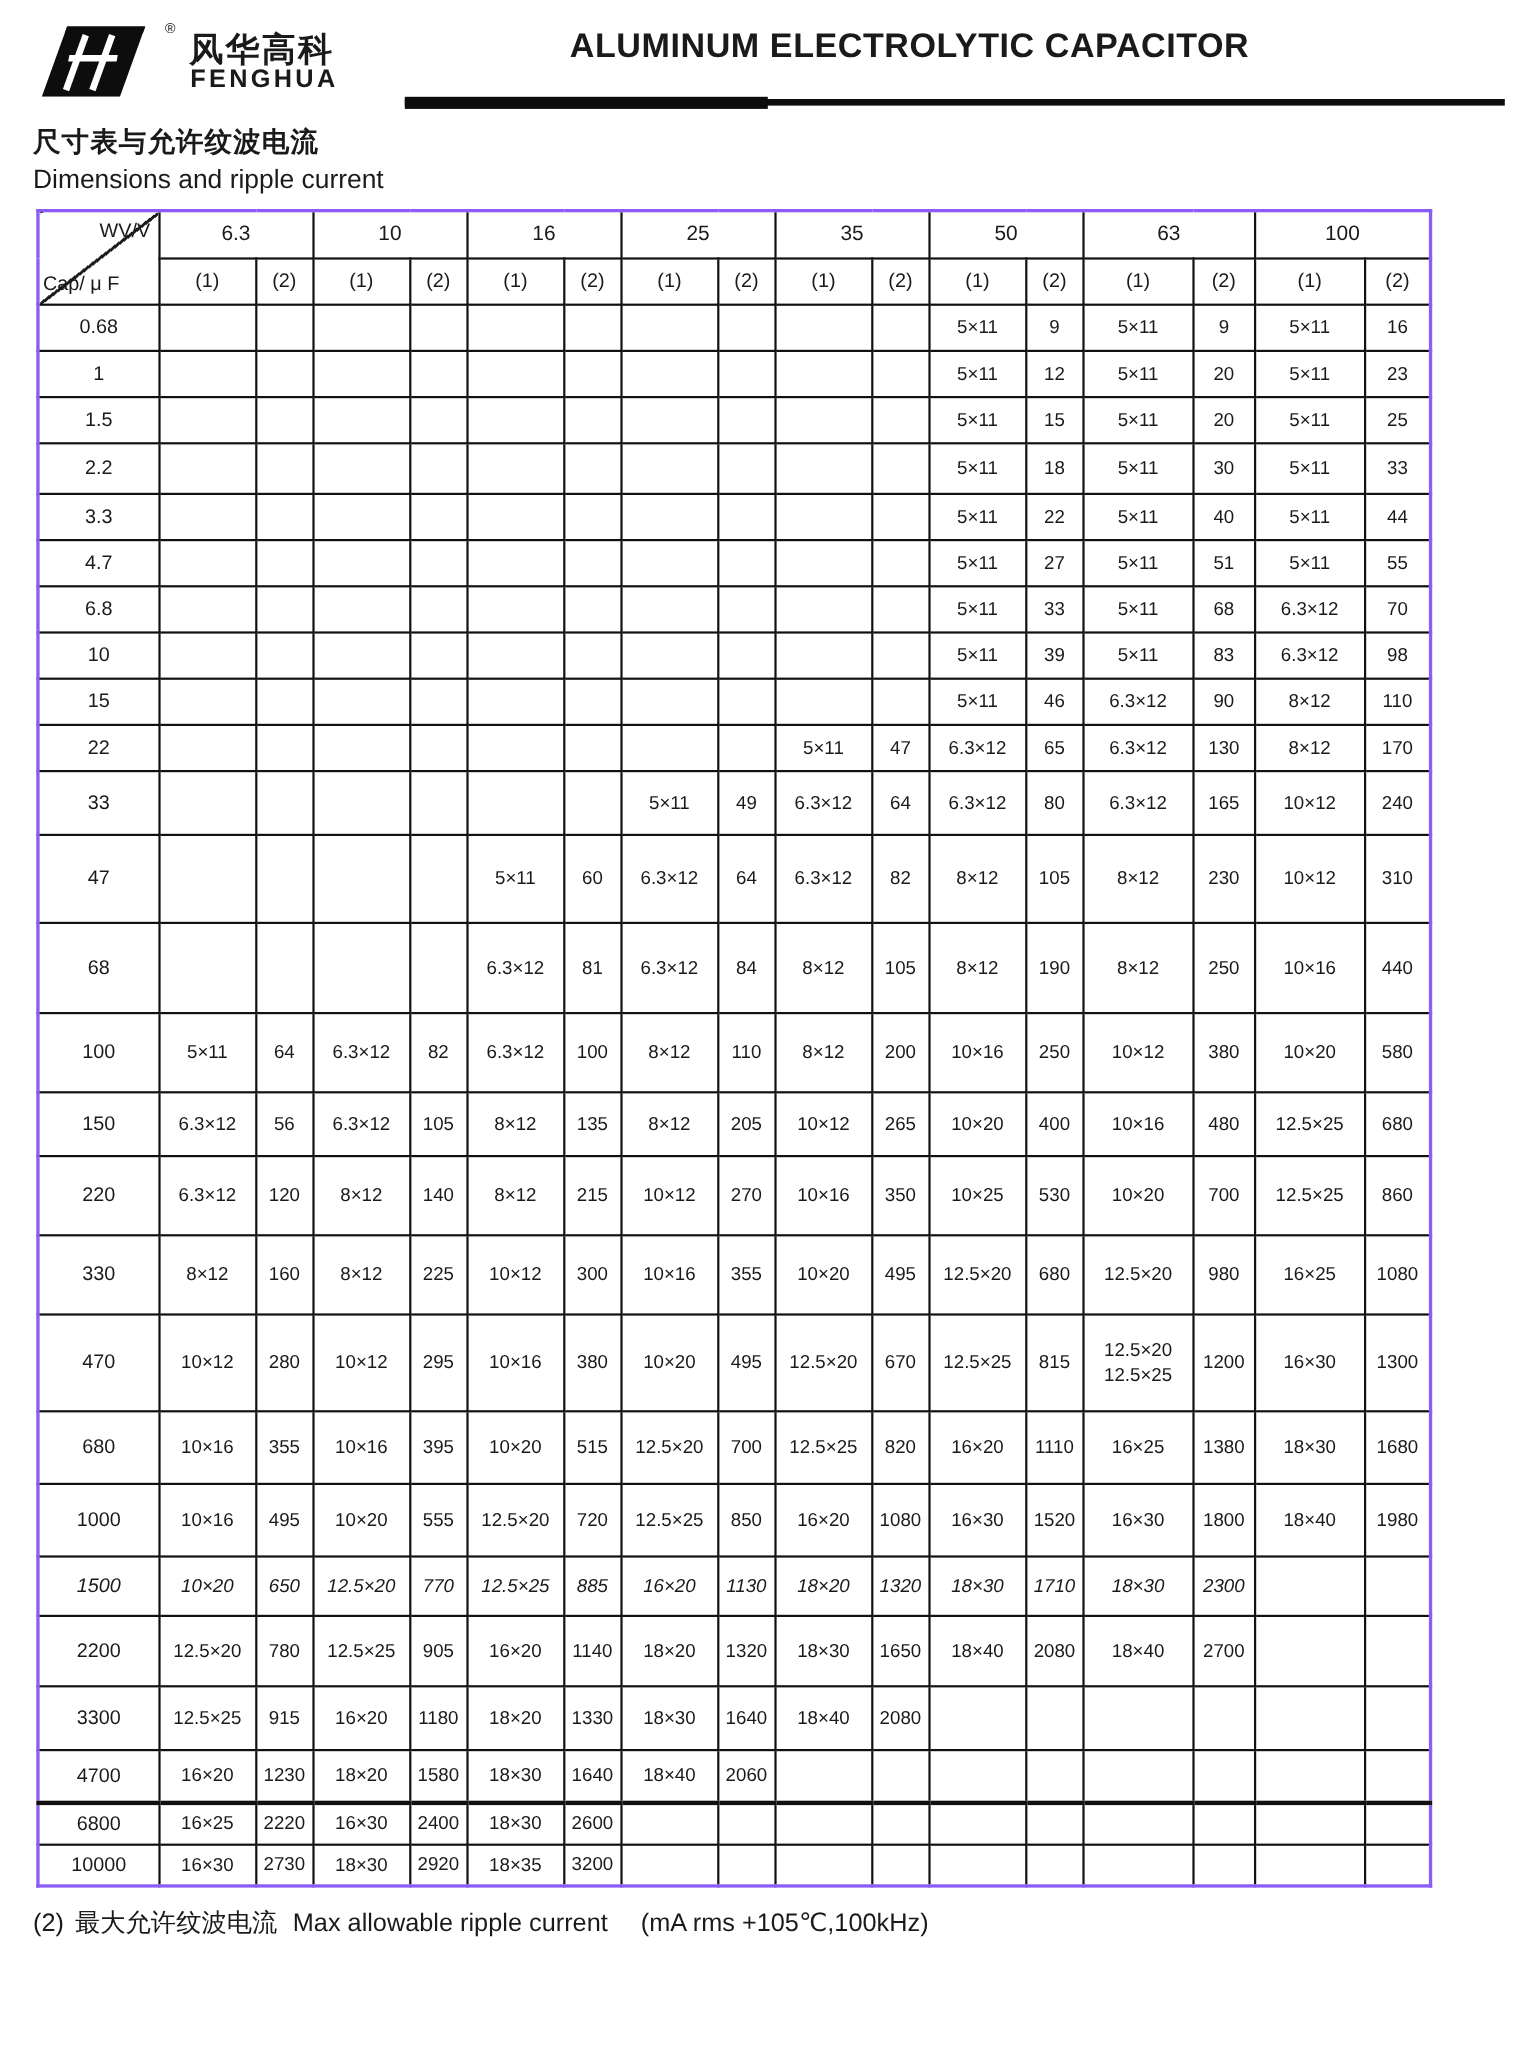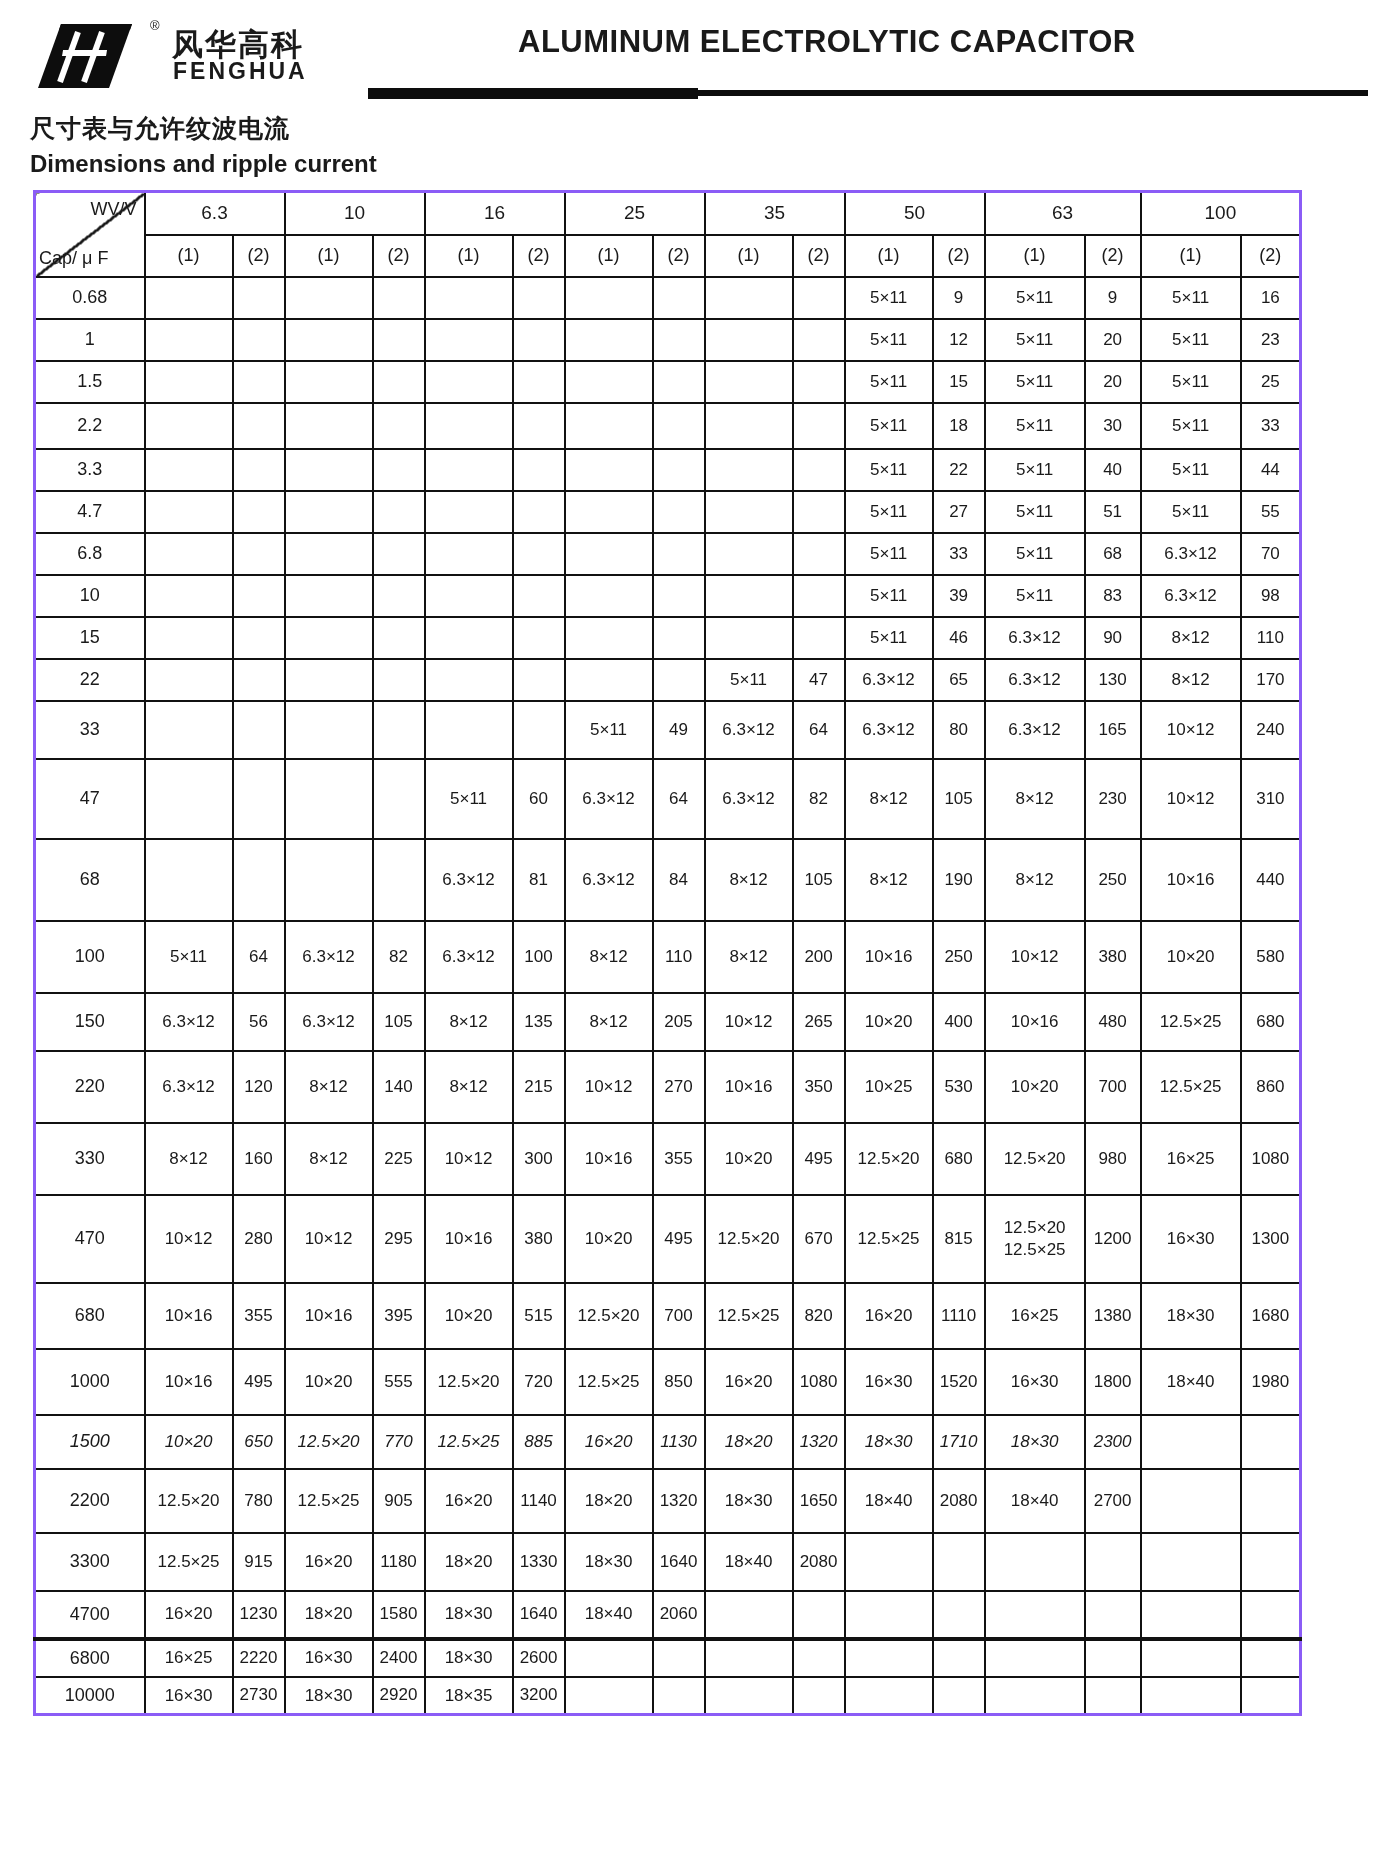--- a/index.html
+++ b/index.html
@@ -12,21 +12,21 @@
   
   .logo-mark { position:absolute; left:38px; top:22px; width:112px; height:66px; }
   .reg-mark  { position:absolute; left:150px; top:18px; font-size:13px; }
   .brand-cn  { position:absolute; left:172px; top:24px; font-size:31px; font-weight:bold; letter-spacing:2px; }
   .brand-en  { position:absolute; left:173px; top:58px; font-size:23px; font-weight:bold; letter-spacing:3px; }
   .doc-title { position:absolute; left:518px; top:24px; font-size:31px; font-weight:bold; letter-spacing:0.5px; white-space:nowrap; }
   .rule-thin  { position:absolute; left:368px; top:90px; width:1000px; height:6px; background:#0d0d0d; }
   .rule-thick { position:absolute; left:368px; top:88px; width:330px; height:11px; background:#0d0d0d; }
   
   .sec-cn { position:absolute; left:30px; top:112px; font-size:25px; font-weight:600; letter-spacing:1px; }
-  .sec-en { position:absolute; left:30px; top:150px; font-size:24px; font-weight:700; }
+  .sec-en { position:absolute; left:30px; top:150px; font-size:24px; font-weight:400; }
   
   .table-wrap { position:absolute; left:33px; top:190px; }
   table { border-collapse:collapse; table-layout:fixed; width:1266px; }
   th, td {
     border:2px solid #111; text-align:center; vertical-align:middle;
     font-weight:400; overflow:hidden; padding:0 1px;
   }
   table { border:3px solid #8b5cf6; }
   th.vh { font-size:19px; height:43px; }
   th.sh { font-size:18px; height:42px; }
@@ -617,14 +617,17 @@
           <td class="cur"></td>
           <td class="sz"></td>
           <td class="cur"></td>
           <td class="sz"></td>
           <td class="cur"></td>
         </tr>
       </tbody>
     </table>
 
   <div class="footnotes">
+    <div class="fn-line">
+      <span class="fn-ref">(2)</span><span class="fn-cn">最大允许纹波电流</span><span class="fn-en">Max allowable ripple current</span><span class="fn-extra">(mA rms +105℃,100kHz)</span>
+    </div>
   </div>
 </div>
 
 </body></html>

